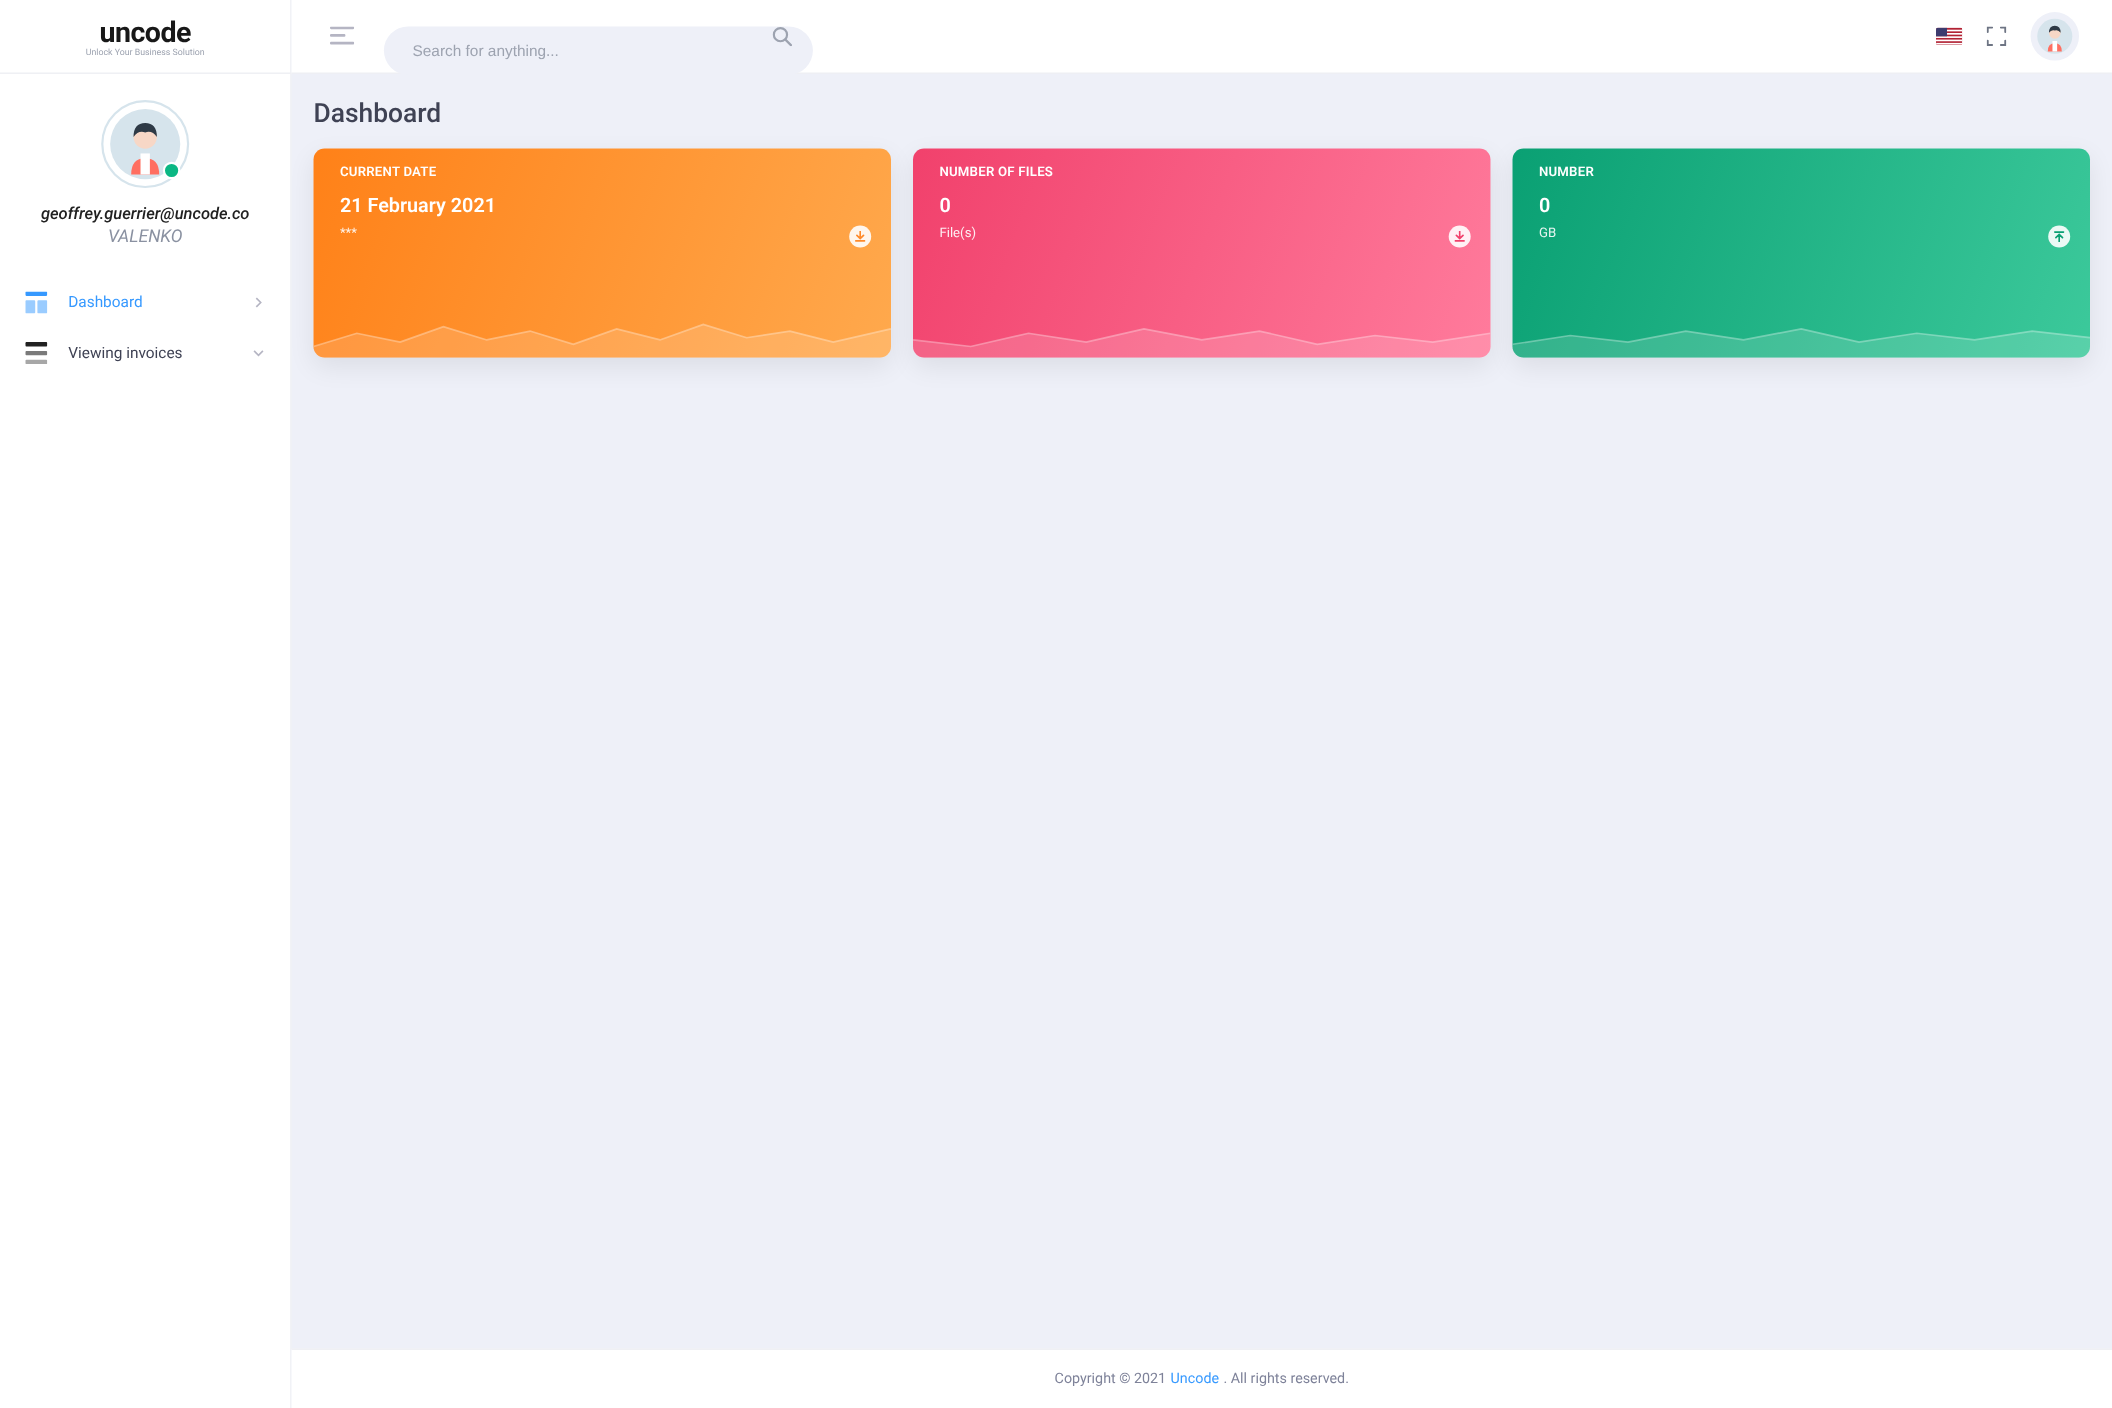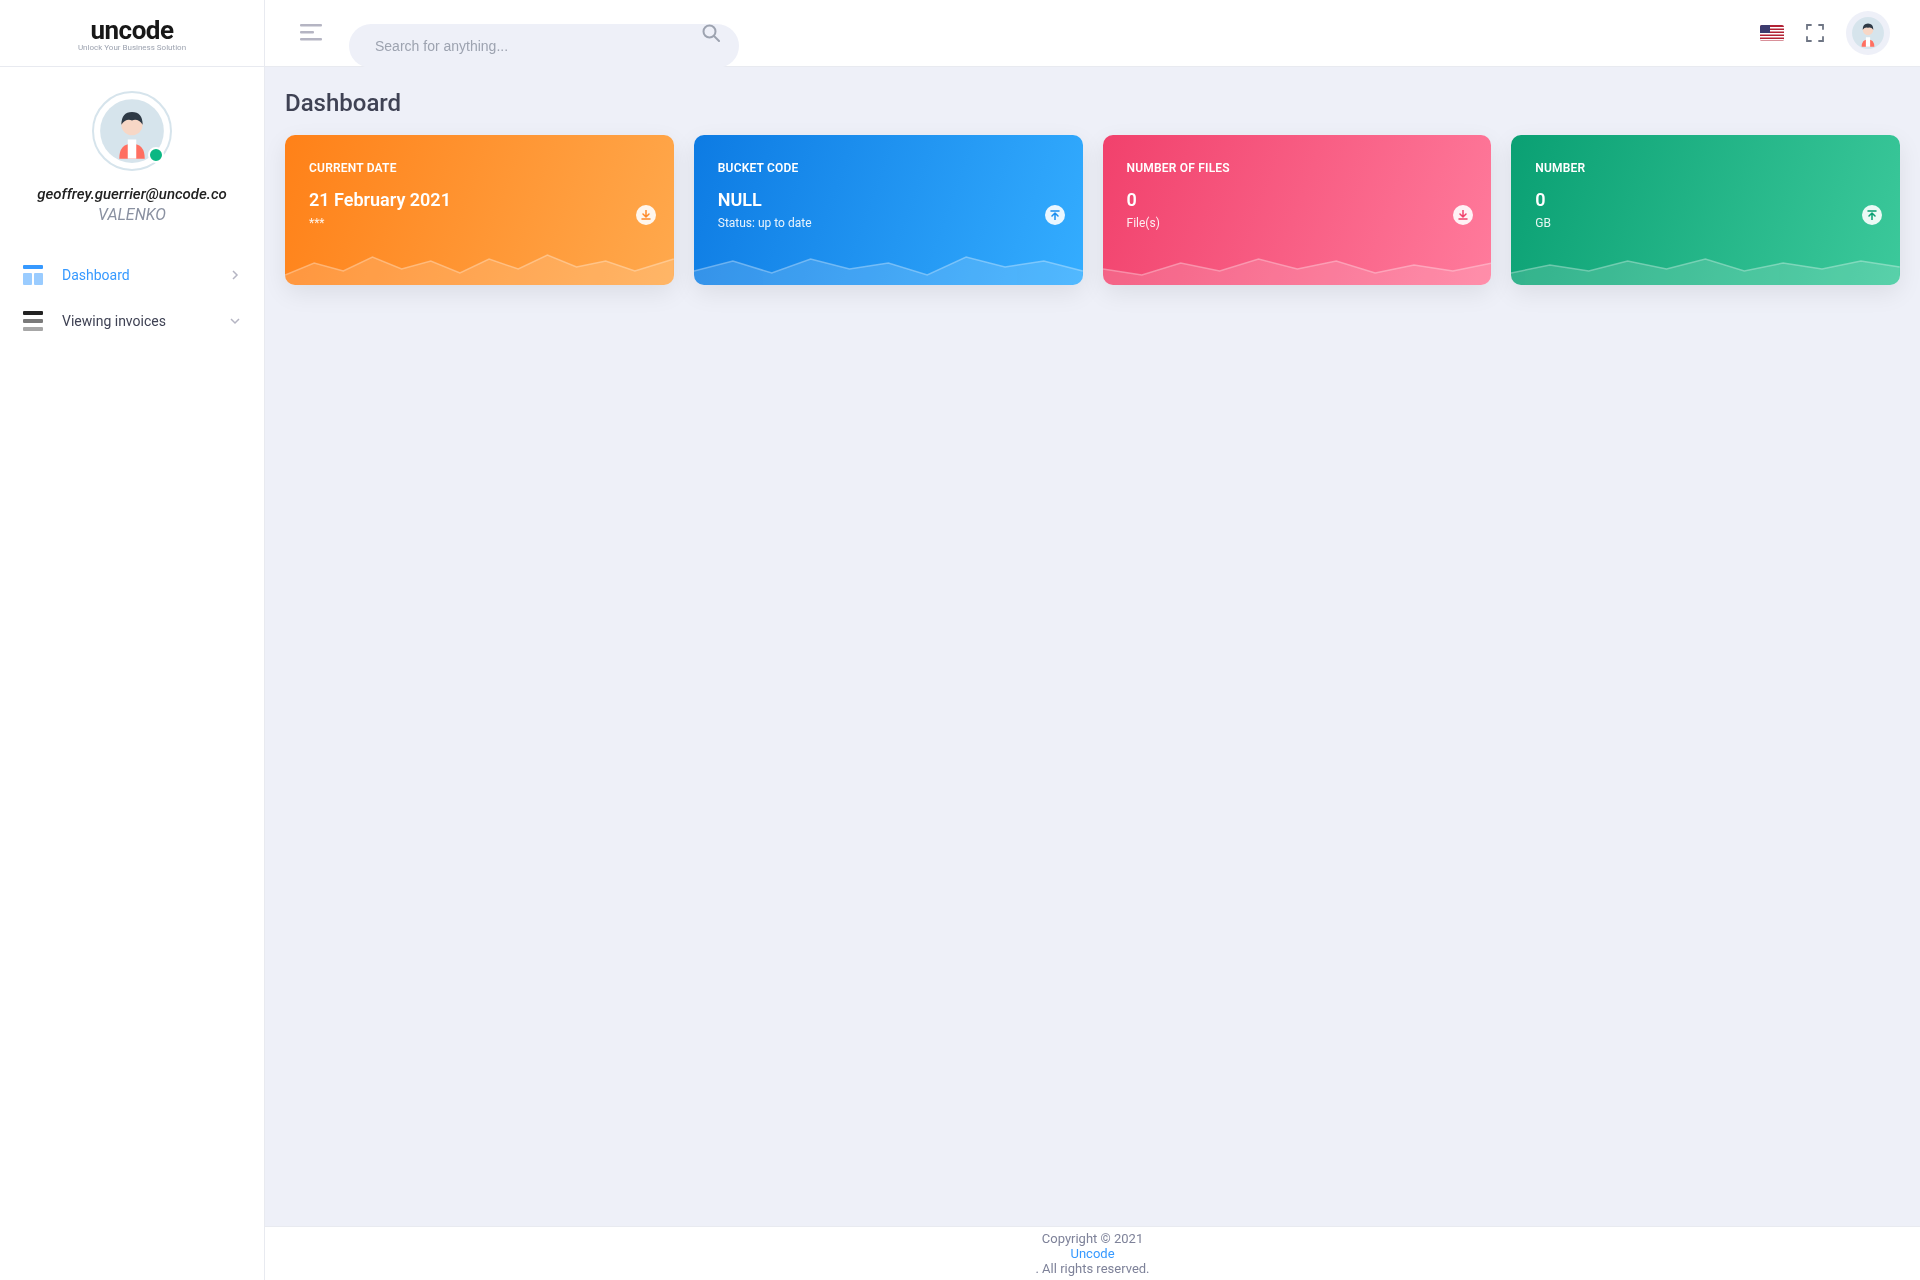--- a/index.html
+++ b/index.html
@@ -36,34 +36,34 @@
 .spacer { flex: 1; }
 .header-actions { display: flex; align-items: center; gap: 20px; padding-right: 10px; }
 .flag { width: 24px; height: 16px; border-radius: 2px; overflow: hidden; cursor:pointer; }
 .fullscreen-btn { width: 22px; height: 22px; cursor:pointer; display:flex; align-items:center; justify-content:center; }
 .user-avatar { width: 44px; height: 44px; border-radius: 50%; background: #eef0f8; display:flex; align-items:center; justify-content:center; cursor:pointer; }
 
 
 .main { position: absolute; left: 265px; right: 0; top: 67px; bottom: 0; overflow-y: auto; }
 .page-title { font-size: 24px; font-weight: 500; color: #3f4254; padding: 22px 20px 18px; }
 .cards { display: flex; gap: 20px; padding: 0 20px; }
-.card { flex: 1; height: 150px; border-radius: 10px; position: relative; overflow: hidden; color: #fff; padding: 26px 24px; box-shadow: 0 8px 24px rgba(0,0,0,0.08); }
+.card { flex: 1; height: 190px; border-radius: 10px; position: relative; overflow: hidden; color: #fff; padding: 14px 24px; box-shadow: 0 8px 24px rgba(0,0,0,0.08); }
 .card-orange { background: linear-gradient(110deg, #ff8118 0%, #ffa94d 100%); }
 .card-blue   { background: linear-gradient(110deg, #0d7be3 0%, #34adff 100%); }
 .card-pink   { background: linear-gradient(110deg, #f1416c 0%, #ff7b9c 100%); }
 .card-green  { background: linear-gradient(110deg, #0aa073 0%, #3cc99b 100%); }
 .card-label { font-size: 12px; font-weight: 600; letter-spacing: 0.2px; }
 .card-value { font-size: 18px; font-weight: 600; margin-top: 14px; }
 .card-sub { font-size: 12px; margin-top: 6px; opacity: 0.9; }
 .card-btn { position: absolute; right: 18px; top: 70px; width: 20px; height: 20px; border-radius: 50%; background: rgba(255,255,255,0.9); display:flex; align-items:center; justify-content:center; cursor:pointer; }
 .wave { position: absolute; left: 0; right: 0; bottom: 0; height: 44px; opacity: 0.5; }
 .wave svg { width: 100%; height: 100%; display:block; }
 
 
-.footer { position: absolute; left: 265px; right: 0; bottom: 0; height: 54px; background: #fff; border-top: 1px solid #e8eaf0; display: flex; align-items:center; justify-content:center; font-size: 13px; color: #7e8299; flex-direction: column; }
+.footer { position: absolute; left: 265px; right: 0; bottom: 0; height: 54px; background: #fff; border-top: 1px solid #e8eaf0; display: flex; align-items:center; justify-content:center; font-size: 13px; color: #7e8299; }
 .footer a { color: #3699ff; text-decoration: none; margin: 0 4px; }
 </style>
 </head>
 <body>
 
 <aside class="sidebar">
   <div class="logo-area">
     <div class="logo-text">uncode</div>
     <div class="logo-sub">Unlock Your Business Solution</div>
   </div>
@@ -178,36 +178,20 @@
           </svg>
       </div>
       <div class="wave">
           <svg viewBox="0 0 400 44" preserveAspectRatio="none">
             <path d="M0 34 L30 22 L60 30 L90 16 L120 28 L150 20 L180 32 L210 18 L240 28 L270 14 L300 26 L330 20 L360 30 L400 18 L400 44 L0 44 Z" fill="rgba(255,255,255,0.3)"></path>
             <path d="M0 34 L30 22 L60 30 L90 16 L120 28 L150 20 L180 32 L210 18 L240 28 L270 14 L300 26 L330 20 L360 30 L400 18" stroke="rgba(255,255,255,0.7)" stroke-width="1.5" fill="none"></path>
           </svg>
         </div>
     </div>
 
-    <div class="card card-blue">
-      <div class="card-label">BUCKET CODE</div>
-      <div class="card-value">NULL</div>
-      <div class="card-sub">Status: up to date</div>
-      <div class="card-btn">
-        <svg width="10" height="10" viewBox="0 0 10 10">
-            <path d="M5 10 V3 M2 6 L5 3 L8 6 M1 1 H9" stroke="#1a8ef0" stroke-width="1.5" fill="none" stroke-linecap="round"></path>
-          </svg>
-      </div>
-      <div class="wave">
-          <svg viewBox="0 0 400 44" preserveAspectRatio="none">
-            <path d="M0 30 L40 20 L80 32 L120 18 L160 28 L200 22 L240 34 L280 16 L320 26 L360 20 L400 30 L400 44 L0 44 Z" fill="rgba(255,255,255,0.3)"></path>
-            <path d="M0 30 L40 20 L80 32 L120 18 L160 28 L200 22 L240 34 L280 16 L320 26 L360 20 L400 30" stroke="rgba(255,255,255,0.7)" stroke-width="1.5" fill="none"></path>
-          </svg>
-        </div>
-    </div>
 
     <div class="card card-pink">
       <div class="card-label">NUMBER OF FILES</div>
       <div class="card-value">0</div>
       <div class="card-sub">File(s)</div>
       <div class="card-btn">
         <svg width="10" height="10" viewBox="0 0 10 10">
             <path d="M5 0 V7 M2 4 L5 7 L8 4 M1 9 H9" stroke="#f1416c" stroke-width="1.5" fill="none" stroke-linecap="round"></path>
           </svg>
       </div>

